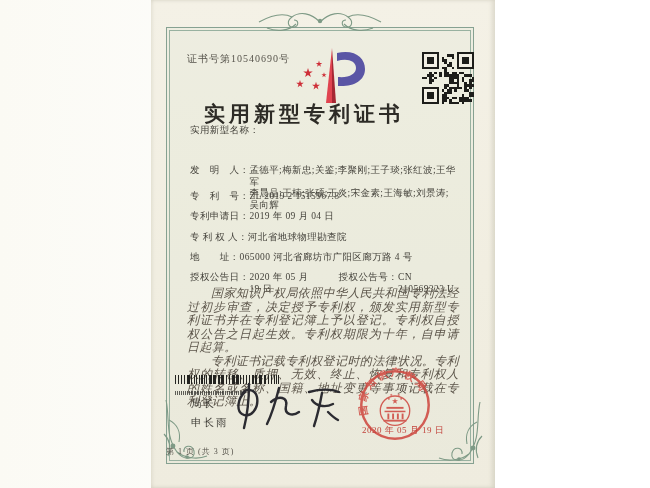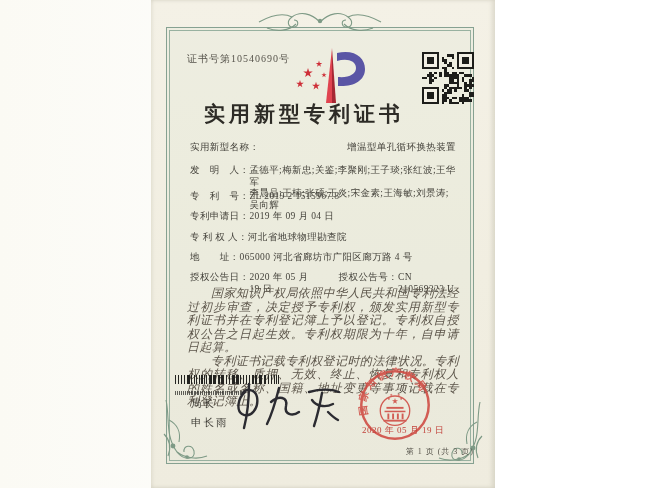--- a/index.html
+++ b/index.html
@@ -46,21 +46,21 @@
   }
 
   
   .row {
     position:absolute; left:39px; width:266px;
     font-size:9.5px; color:#45433c; letter-spacing:.4px; line-height:11.5px;
     display:flex; align-items:flex-start;
   }
   .row .lab { flex:0 0 auto; white-space:pre; }
   .row .val { flex:1 1 auto; }
-  .r-name      { top:142px;text-align:right; }
+  .r-name      { top:125px; }
   .r-inventors { top:165px; }
   .r-patentno  { top:191px; }
   .r-apply     { top:211px; }
   .r-patentee  { top:232px; }
   .r-address   { top:252px; }
   .r-grant     { top:272px; }
   .grant-no-label { margin-left:22px; }
 
   
   .body-text {
@@ -78,21 +78,21 @@
   .sig-name { position:absolute; left:40px; top:416px; font-size:10.5px; color:#3c3a34; letter-spacing:2px; }
   .autograph{ position:absolute; left:78px; top:380px; width:118px; height:56px; }
 
   .seal { position:absolute; left:206px; top:367px; width:76px; height:76px; }
   .seal svg { width:100%; height:100%; }
   .seal-date {
     position:absolute; left:202px; top:424px; width:100px; text-align:center;
     font-size:9px; color:#c2443c; letter-spacing:.5px;
   }
   .page-footer {
-    position:absolute; left:15px; top:446px; width:308px; text-align:right;
+    position:absolute; left:15px; top:446px; width:308px; text-align:left;
     font-size:8px; color:#55524a; letter-spacing:1px;
   }
   .back-note {
     position:absolute; left:15px; top:468px; width:308px; text-align:center;
     font-size:8.5px; color:#4c4a43; font-style:italic; letter-spacing:1px;margin-top:32px;
   }
 </style>
 </head>
 <body>
 
@@ -282,21 +282,20 @@
         <polygon points="45,4 39,59 45,59" fill="#e04450"></polygon>
         <polygon points="45,4 45,59 49,59" fill="#a62733"></polygon>
         <path d="M50,9 C68,5 78,14 78,25 C78,37 66,43 51,42 L51,33 C62,34 69,30 69,24 C69,16 59,14 50,17 Z" fill="#5a55a5"></path>
       </svg>
     </div>
 
     <div class="title">实用新型专利证书</div>
 
     <div class="row r-name">
       <span class="lab">实用新型名称：</span>
-      <span class="val">增温型单孔循环换热装置</span>
     </div>
     <div class="row r-inventors">
       <span class="lab">发　明　人：</span>
       <span class="val">
         <span>孟德平;梅新忠;关鉴;李聚刚;王子琰;张红波;王华军</span><br>
         <span>李晨晶;王楠;张硕;王炎;宋金素;王海敏;刘景涛;吴向辉</span>
       </span>
     </div>
     <div class="row r-patentno">
       <span class="lab">专　利　号：</span>

